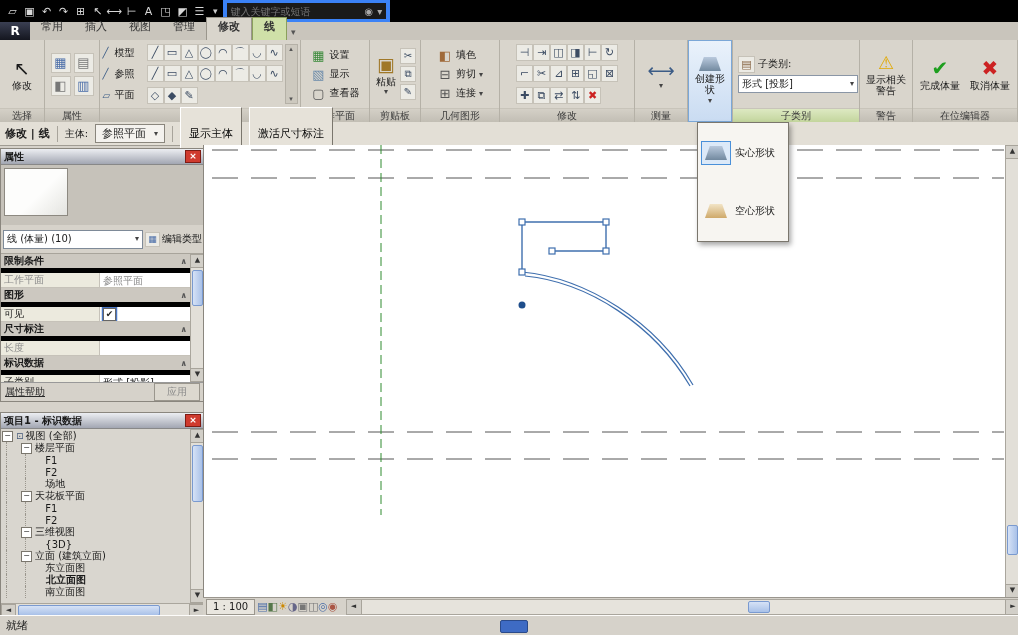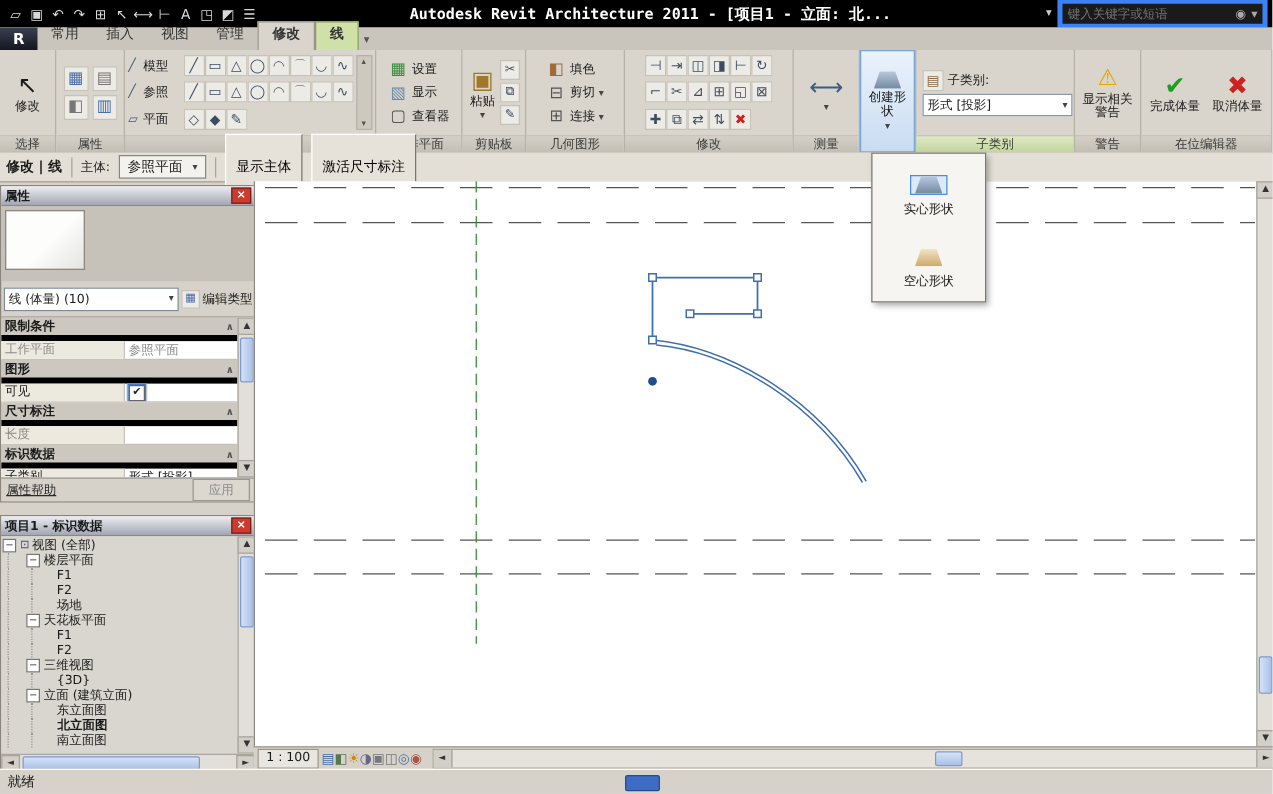--- a/index.html
+++ b/index.html
@@ -166,32 +166,31 @@
 
   
   .statusbar{position:absolute;left:0;right:0;bottom:0;height:19px;background:#d6d2ca;
              border-top:1px solid #fdfcfa;display:flex;align-items:center;padding:0 6px;font-size:11px;}
   .status-chip{position:absolute;left:500px;top:4px;width:26px;height:11px;background:#3e6bc4;
                border:1px solid #2a4a8a;border-radius:2px;cursor:default;}
 
   
   .shape-menu{position:absolute;left:697px;top:122px;width:88px;background:#f7f5f1;
               border:1px solid #7a766d;box-shadow:2px 3px 5px rgba(0,0,0,.35);z-index:100;padding:1px;}
-  .menu-item{display:flex;align-items:center;gap:4px;height:26px;padding:16px 2px;cursor:default;flex-direction:column;}
+  .menu-item{display:flex;align-items:center;gap:4px;height:26px;padding:16px 2px;cursor:default;}
   .form-icon-wrap{width:28px;height:22px;display:flex;align-items:center;justify-content:center;
                   border:1px solid transparent;}
   .menu-item.selected .form-icon-wrap{border:1px solid #4a90d9;background:#dce9f8;}
   .menu-label{font-size:10px;}
 </style>
 </head>
 <body>
 
 <div class="titlebar">
   <span class="tb-icons"><span class="tb-icon">▱</span><span class="tb-icon">▣</span><span class="tb-icon">↶</span><span class="tb-icon">↷</span><span class="tb-icon">⊞</span><span class="tb-icon">↖</span><span class="tb-icon">⟷</span><span class="tb-icon">⊢</span><span class="tb-icon">A</span><span class="tb-icon">◳</span><span class="tb-icon">◩</span><span class="tb-icon">☰</span></span>
-  <span class="tb-title">Autodesk Revit Architecture 2011 - [项目1 - 立面: 北...</span>
   <span class="tb-caret">▾</span>
   <span class="tb-search">
     <input placeholder="键入关键字或短语" style="">
     <span class="tb-sicon">◉</span>
     <span class="tb-sicon">▾</span>
   </span>
 </div>
 
 <div class="tabrow">
   <div class="appbtn">R</div>

